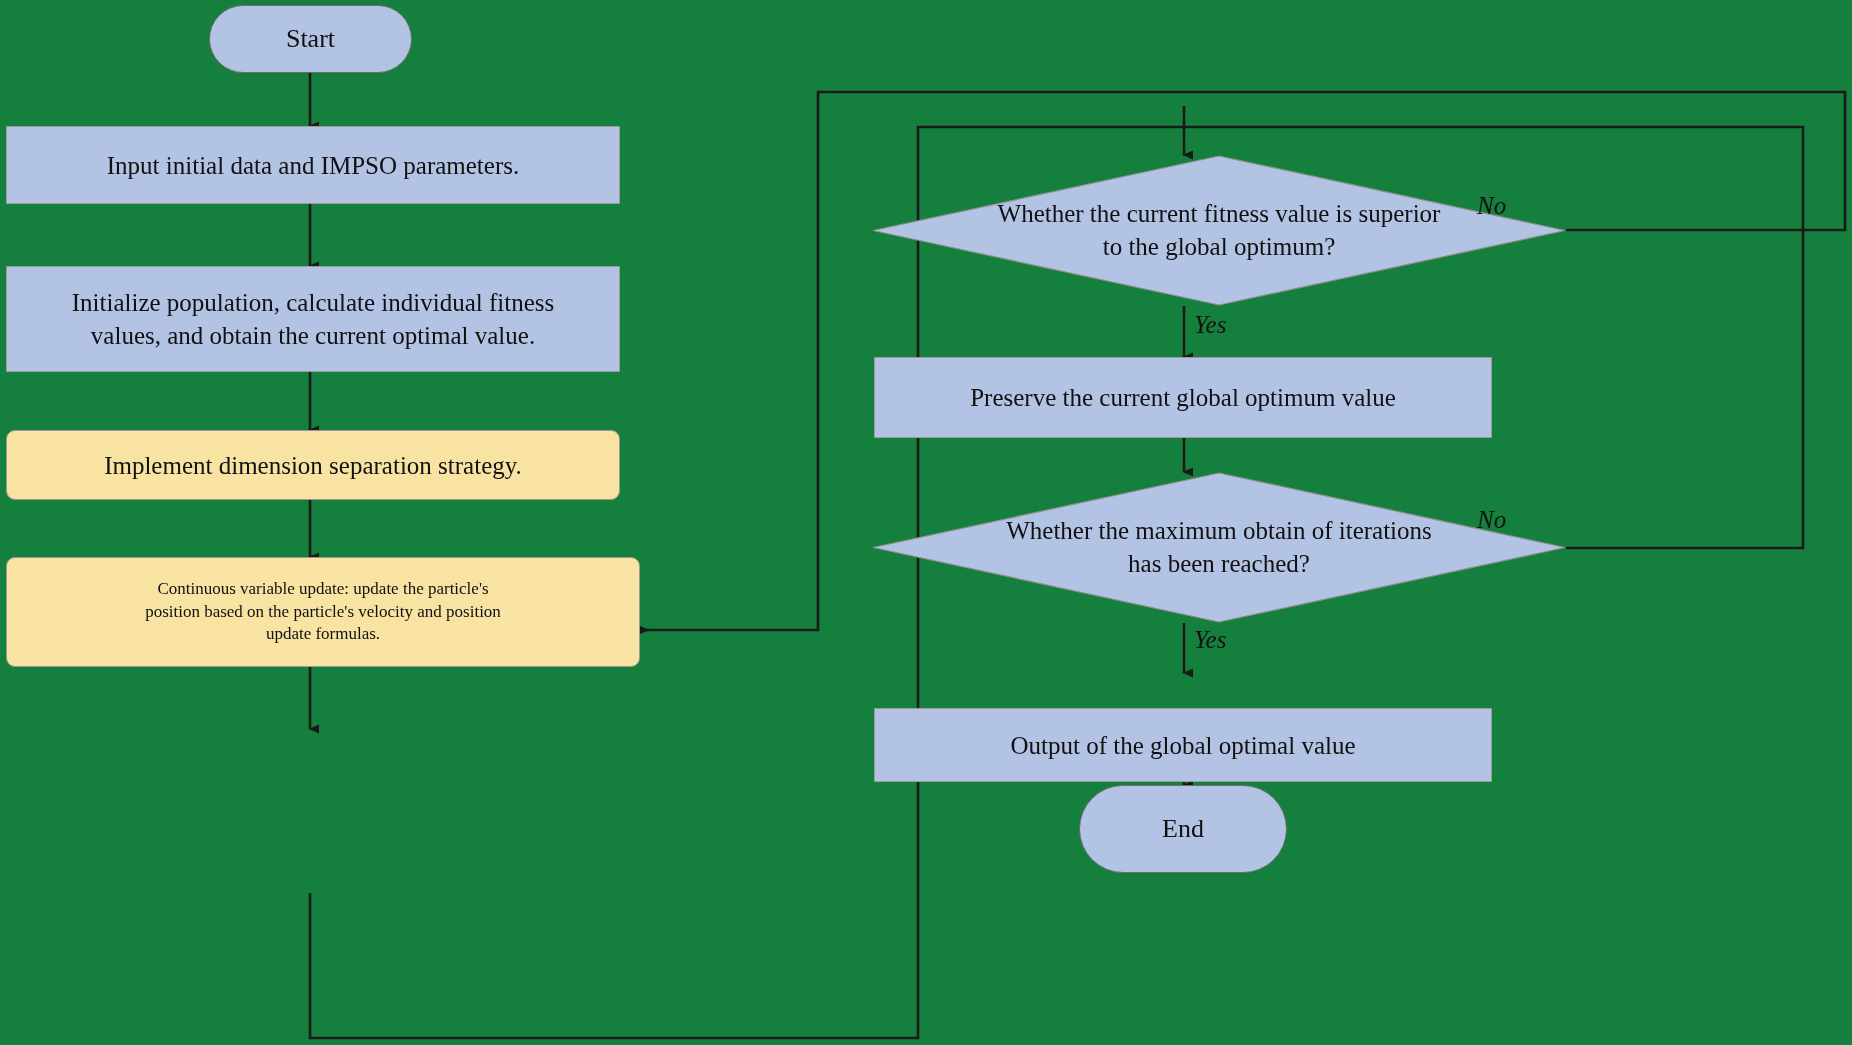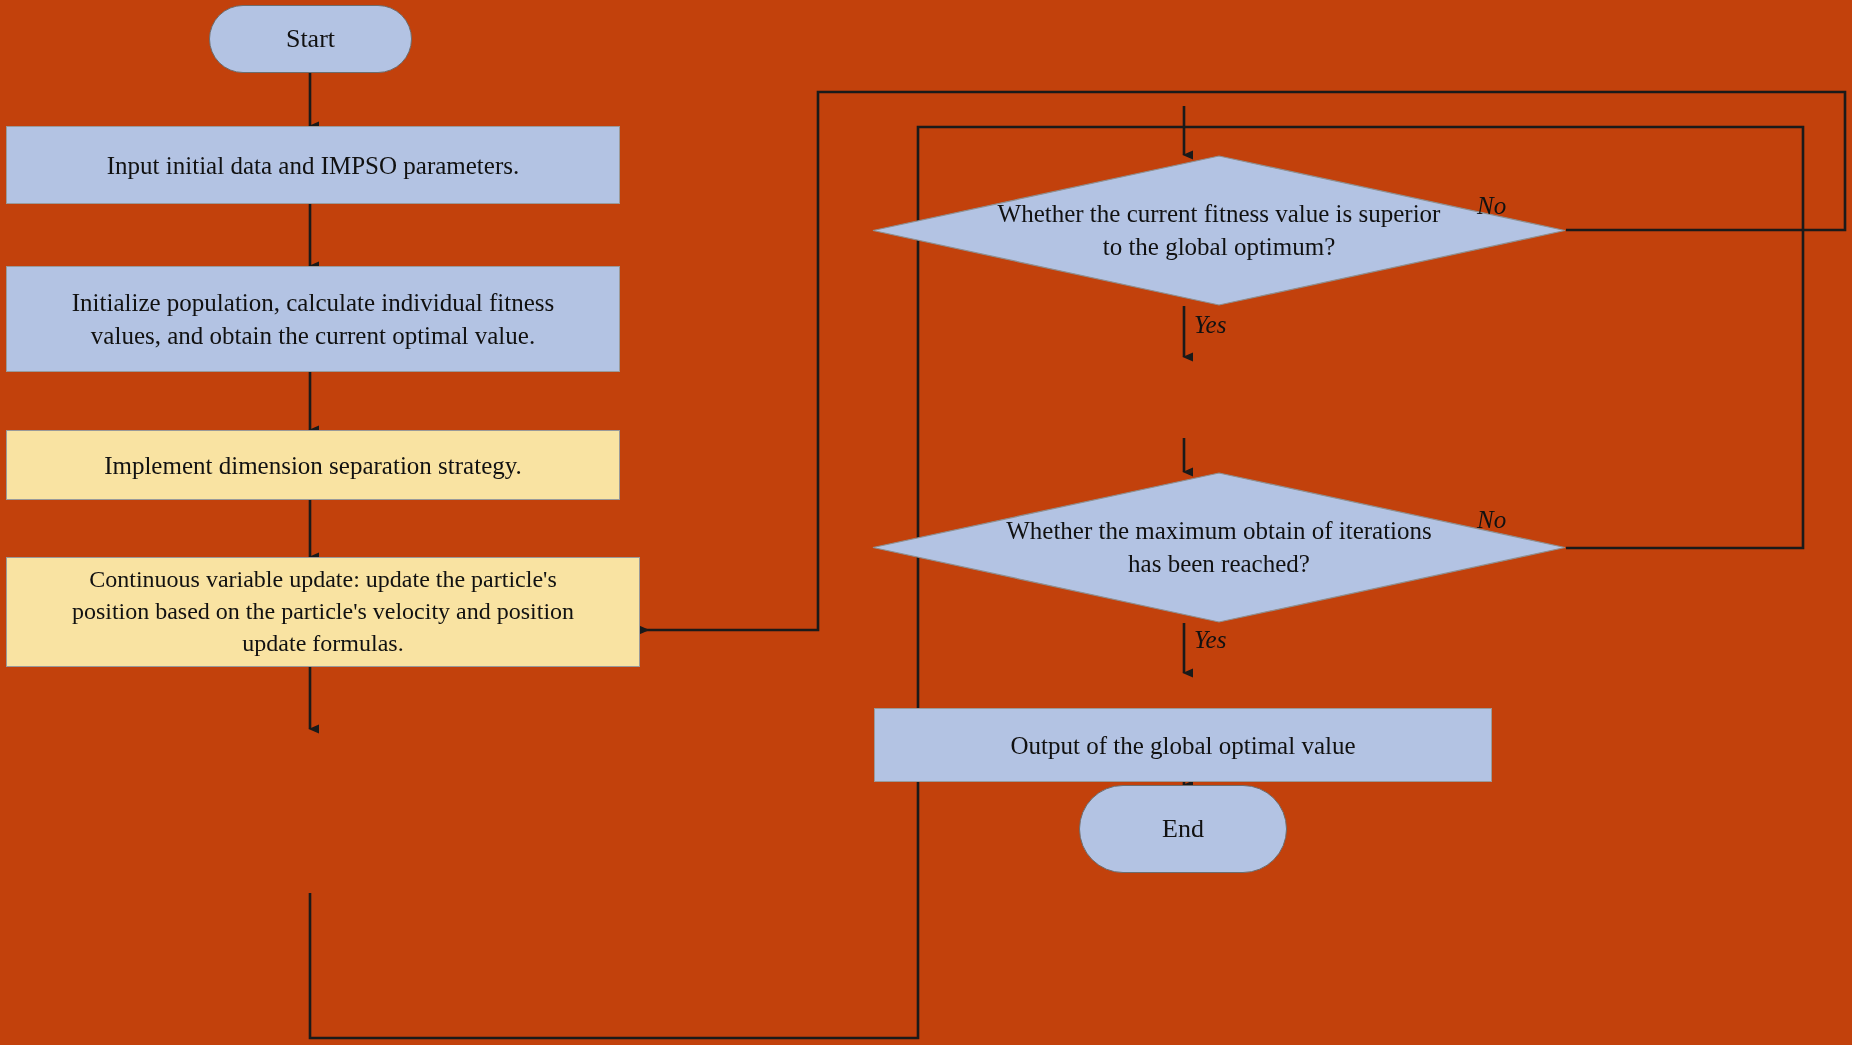--- a/index.html
+++ b/index.html
@@ -8,21 +8,21 @@
     padding: 0;
     background: #ffffff;
   }
   body {
     font-family: "Liberation Serif", "DejaVu Serif", serif;
   }
   #canvas {
     position: relative;
     width: 1852px;
     height: 1045px;
-    background: #c2410c;
+    background: #15803d;
     overflow: hidden;
   }
   #wires {
     position: absolute;
     left: 0;
     top: 0;
     width: 1852px;
     height: 1045px;
     pointer-events: none;
   }
@@ -37,20 +37,21 @@
     z-index: 3;
   }
   .proc {
     border: 1px solid #9a9a9a;
   }
   .proc.blue {
     background: #b3c3e3;
   }
   .proc.yellow {
     background: #f9e3a2;
+    border-radius: 9px;
   }
   .terminal {
     background: #b3c3e3;
     border: 1px solid #6d6d6d;
     border-radius: 999px;
   }
   .node .label {
     display: block;
     line-height: 1.32;
     padding: 0 10px;
@@ -144,35 +145,38 @@
   </div>
 
   <div class="node proc blue" style="left:6px; top:126px; width:614px; height:78px; font-size:25px;">
     <span class="label">Input initial data and IMPSO parameters.</span>
   </div>
 
   <div class="node proc yellow" style="left:6px; top:430px; width:614px; height:70px; font-size:25px;">
     <span class="label">Implement dimension separation strategy.</span>
   </div>
 
-  <div class="node proc yellow" style="left:6px; top:557px; width:634px; height:110px; font-size:24px;">
+  <div class="node proc yellow" style="left:6px; top:557px; width:634px; height:110px; font-size:17px;">
     <span class="label">Continuous variable update: update the particle's
 position based on the particle's velocity and position
 update formulas.</span>
   </div>
 
 
   <div class="diamond-wrap" style="left:872px; top:155px; width:694px; height:151px;">
     <svg width="694" height="151" viewBox="0 0 694 151" xmlns="http://www.w3.org/2000/svg">
       <polygon points="347,1 693,75.5 347,150 1,75.5" fill="#b3c3e3" stroke="#8f8f8f" stroke-width="1.2"></polygon>
     </svg>
     <span class="label" style="font-size:25px;">Whether the current fitness value is superior
 to the global optimum?</span>
   </div>
 
+  <div class="node proc blue" style="left:874px; top:357px; width:618px; height:81px; font-size:25px;">
+    <span class="label">Preserve the current global optimum value</span>
+  </div>
 
   <div class="diamond-wrap" style="left:872px; top:472px; width:694px; height:151px;">
     <svg width="694" height="151" viewBox="0 0 694 151" xmlns="http://www.w3.org/2000/svg">
       <polygon points="347,1 693,75.5 347,150 1,75.5" fill="#b3c3e3" stroke="#8f8f8f" stroke-width="1.2"></polygon>
     </svg>
     <span class="label" style="font-size:25px;">Whether the maximum obtain of iterations
 has been reached?</span>
   </div>
 
   <div class="node proc blue" style="left:874px; top:673px; width:618px; height:74px; font-size:25px;margin-top:35px;">

